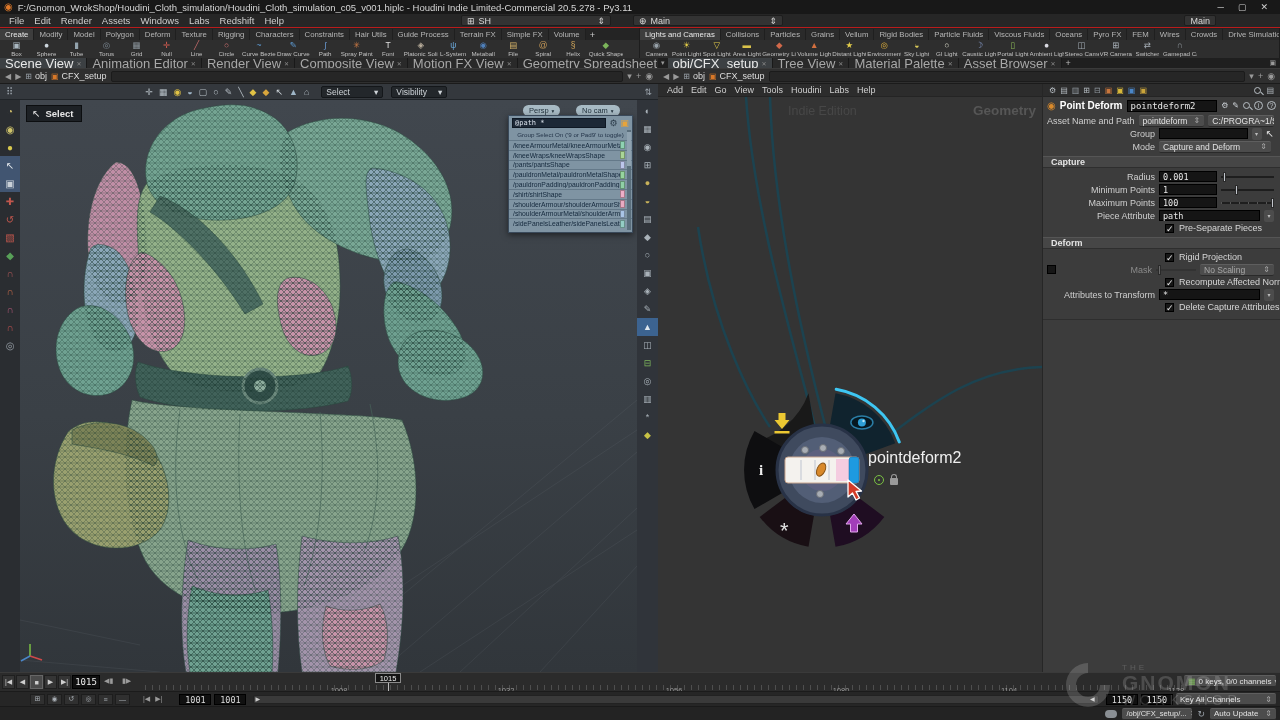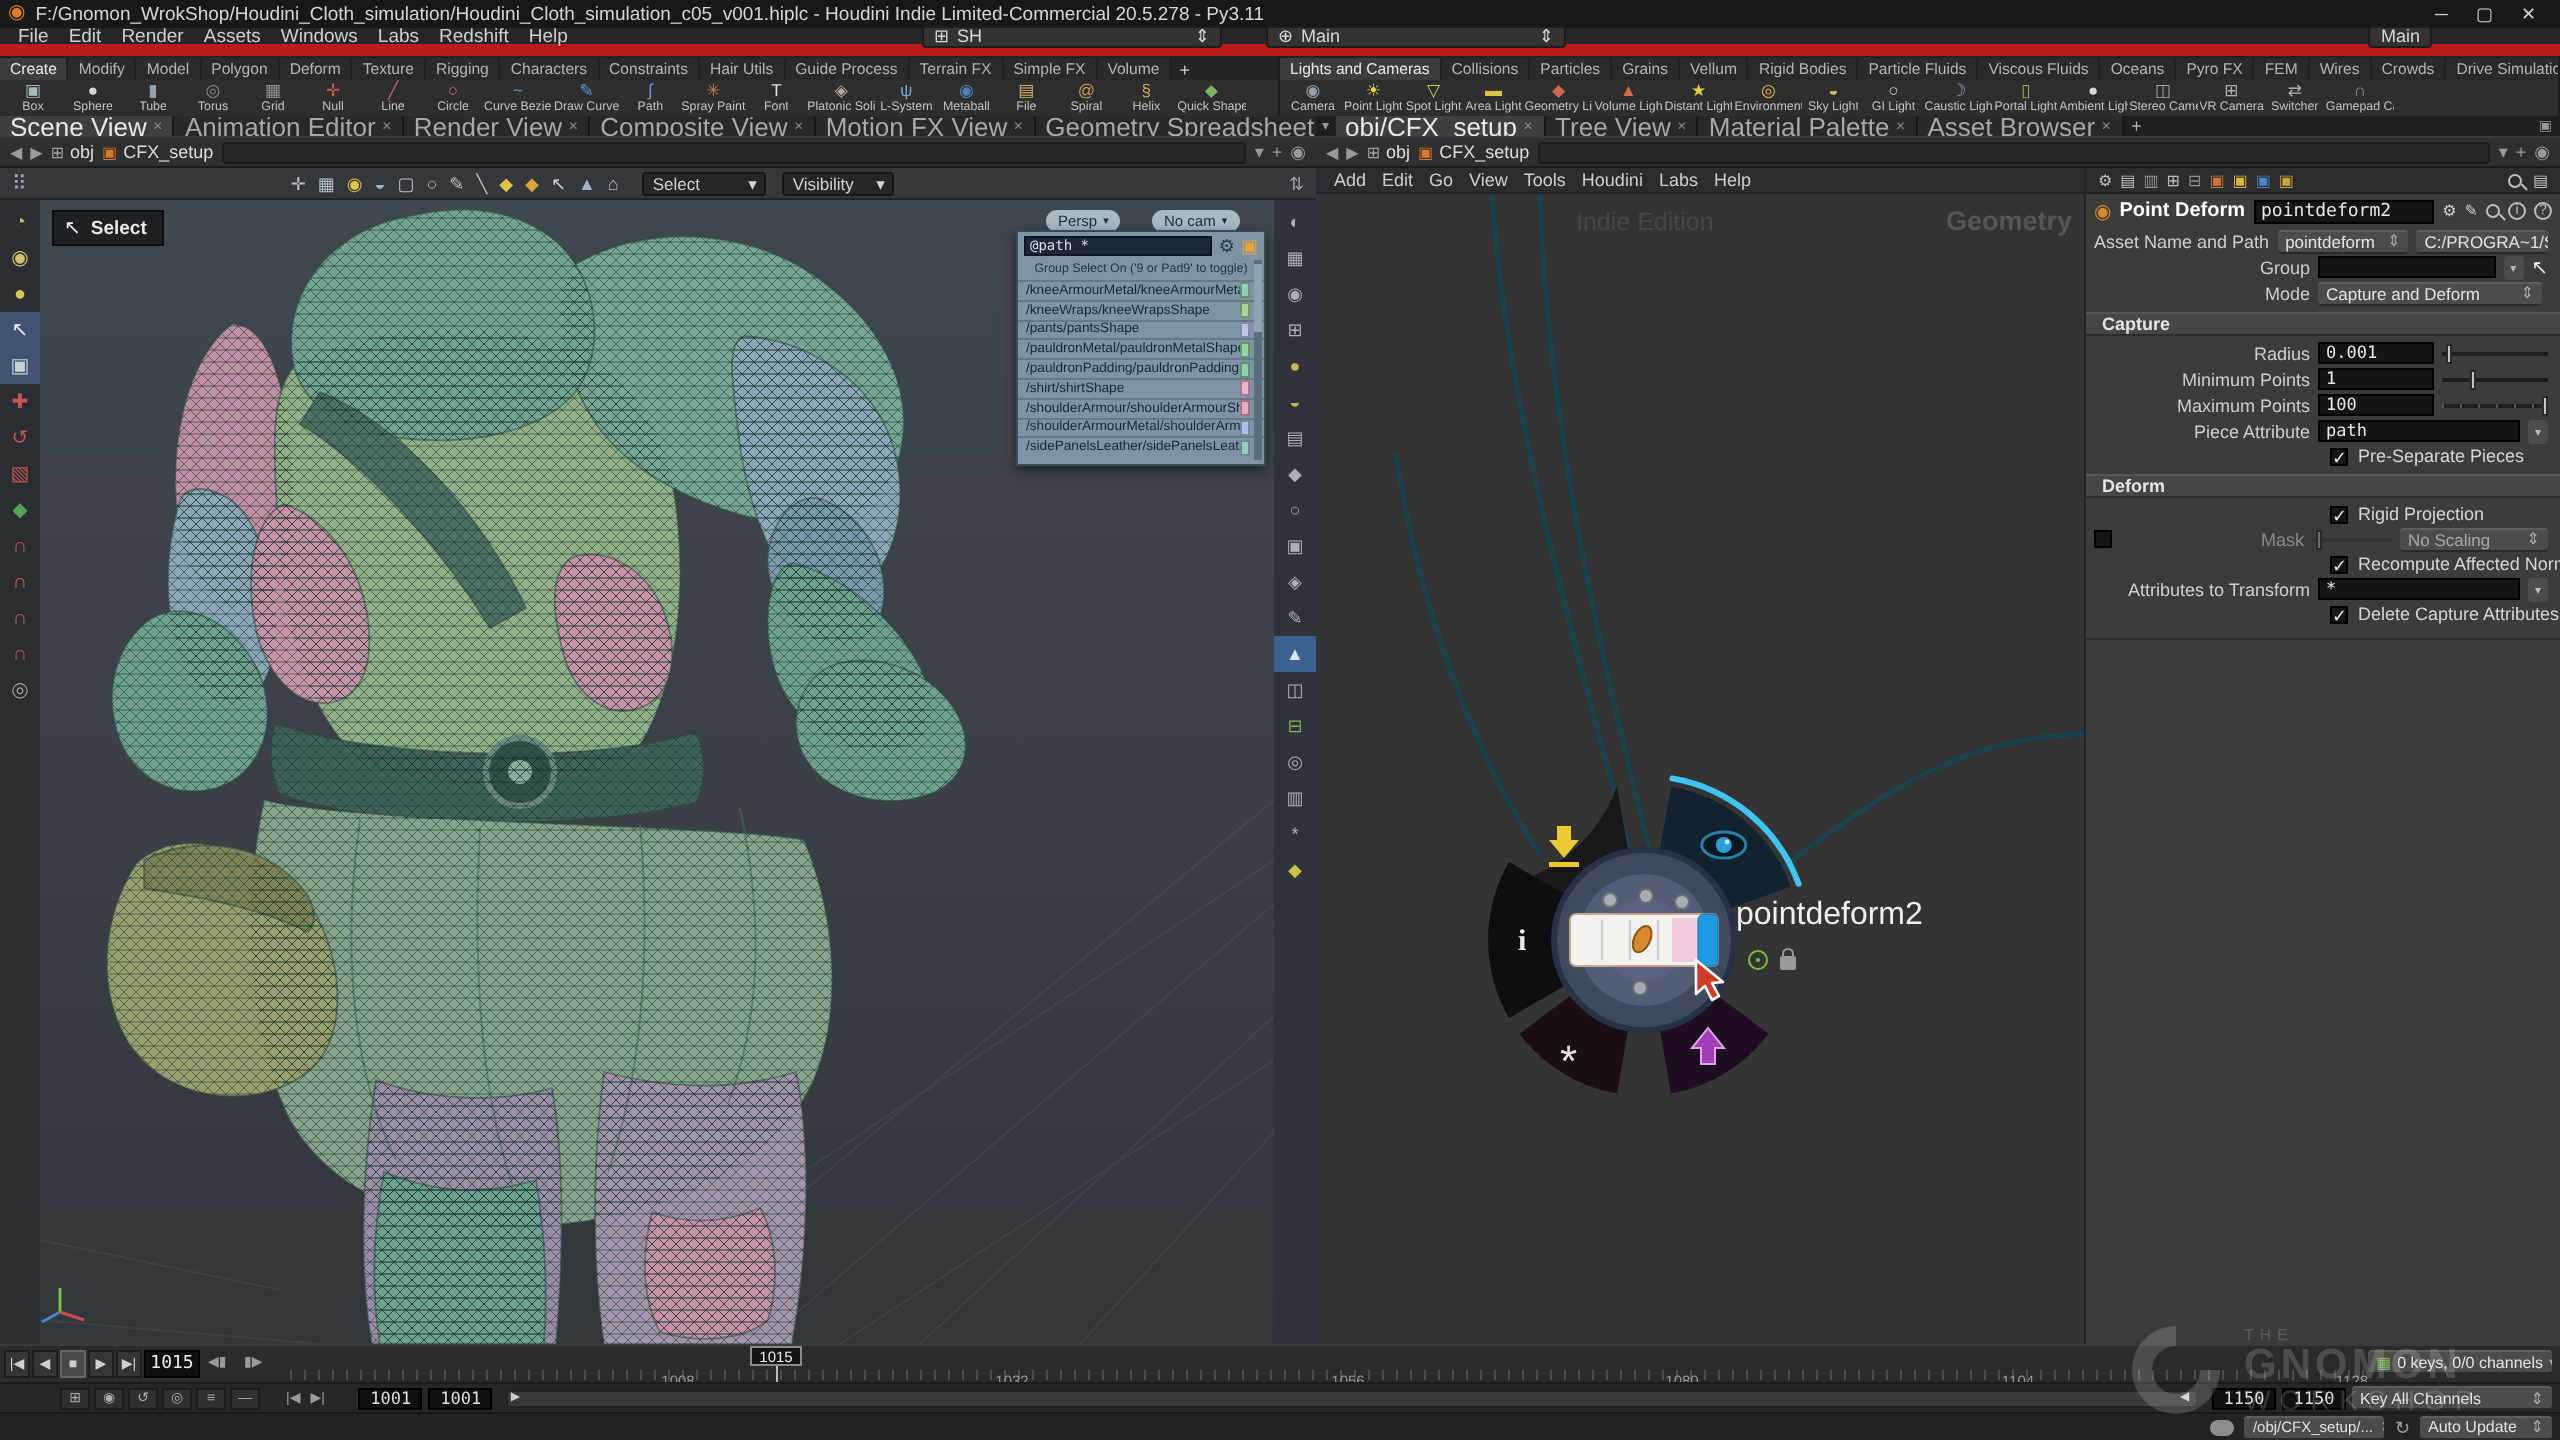--- a/index.html
+++ b/index.html
@@ -6,21 +6,21 @@
   html,body{background:#1a1a1a;}
   #app{position:relative;width:1280px;height:720px;background:#2b2b2b;overflow:hidden;
        font-family:"Liberation Sans",sans-serif;color:#ccc;font-size:10px;cursor:default;}
   .abs{position:absolute;}
   
   .titlebar{left:0;top:0;width:1280px;height:14px;background:#181818;display:flex;align-items:center;gap:5px;padding:0 4px;}
   .hlogo{color:#e07a2a;font-size:10px;line-height:10px;}
   .ttitle{color:#d6d6d6;font-size:9.5px;white-space:nowrap;}
   .winbtns{margin-left:auto;display:flex;gap:14px;padding-right:8px;}
   .wb{color:#cfcfcf;font-size:9px;}
-  .menubar{left:0;top:14px;width:1280px;height:14px;background:#262626;display:flex;align-items:center;gap:2px;padding:0 4px;border-bottom:6px solid #b91c1c;}
+  .menubar{left:0;top:14px;width:1280px;height:14px;background:#262626;display:flex;align-items:center;gap:2px;padding:0 4px;border-bottom:1px solid #b91c1c;}
   .menu-item{padding:0 5px;color:#cfcfcf;font-size:9.5px;}
   .mbox{display:flex;align-items:center;gap:4px;background:#333;border:1px solid #1d1d1d;border-radius:2px;height:11px;padding:0 5px;font-size:9px;color:#d8d8d8;}
   .mb-sh{margin-left:170px;width:150px;} .mb-main{margin-left:20px;width:150px;}
   .mb-right{margin-left:auto;margin-right:60px;}
   
   .shelf{left:0;top:28px;width:1280px;height:30px;background:#2e2e2e;display:flex;}
   .shelf-half{width:640px;height:30px;border-right:1px solid #1d1d1d;overflow:hidden;}
   .shelf-tabs{height:12px;display:flex;align-items:flex-end;background:#242424;overflow:hidden;}
   .stab{font-size:7.8px;color:#b5b5b5;padding:1px 5px 1px 5px;background:#2a2a2a;border-right:1px solid #1f1f1f;white-space:nowrap;}
   .shelf-tabs .stab:first-child{background:#3d3d3d;color:#e8e8e8;}

